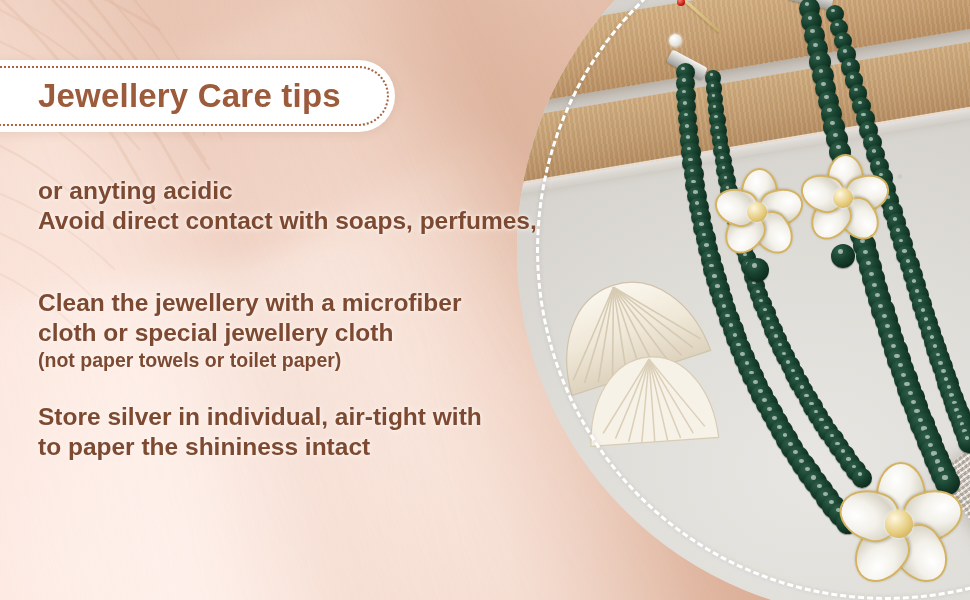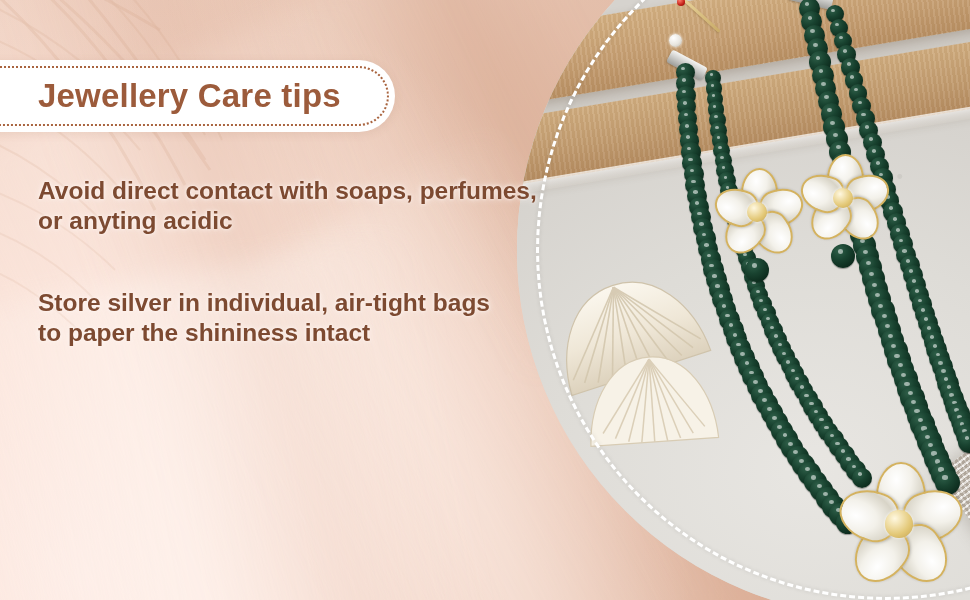--- a/index.html
+++ b/index.html
@@ -475,24 +475,29 @@
   </div>
 
   <div class="dash-circle"></div>
 
   <div class="title-pill"></div>
   <div class="title-text">Jewellery Care tips</div>
 
   <div class="tips">
 
     <div class="tip tip1">
+      <div class="tip-line">or anyting acidic</div>
       <div class="tip-line">Avoid direct contact with soaps, perfumes,</div>
-      <div class="tip-line">or anyting acidic</div>
     </div>
 
+    <div class="tip tip2">
+      <div class="tip-line">Clean the jewellery with a microfiber</div>
+      <div class="tip-line">cloth or special jewellery cloth</div>
+      <div class="tip-sub">(not paper towels or toilet paper)</div>
+    </div>
 
     <div class="tip">
-      <div class="tip-line">Store silver in individual, air-tight bags</div>
+      <div class="tip-line">Store silver in individual, air-tight with</div>
       <div class="tip-line">to paper the shininess intact</div>
     </div>
 
   </div>
 </div>
 
 </body></html>

